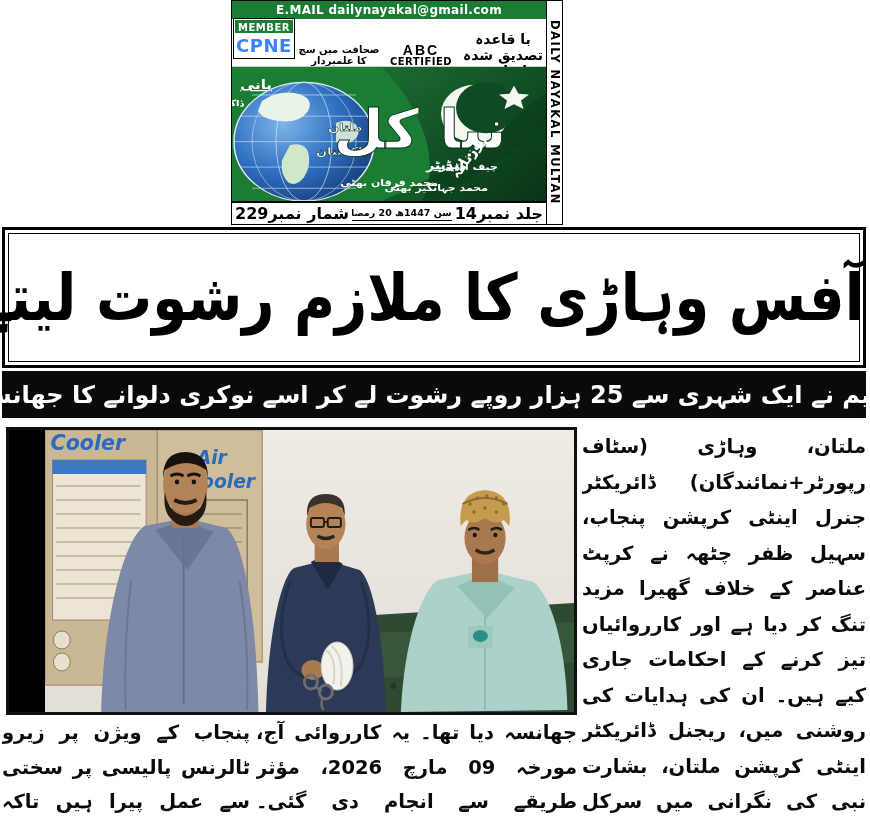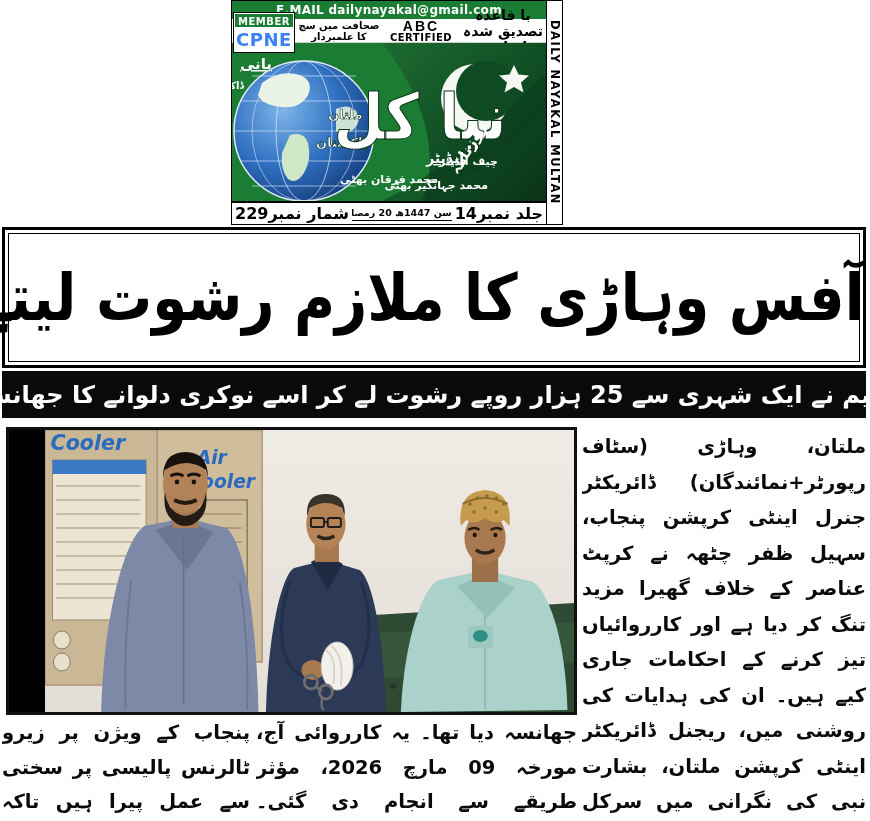--- a/index.html
+++ b/index.html
@@ -3,33 +3,33 @@
 <meta charset="utf-8">
 <style>
   * { margin:0; padding:0; box-sizing:border-box; }
   body { background:#d9d9d9; font-family:"DejaVu Sans", sans-serif; }
   .page { position:relative; width:870px; height:821px; background:#ffffff; overflow:hidden; margin:0 auto; }
 
   
   .masthead { position:absolute; left:231px; top:0; width:332px; height:225px; border:1px solid #000; background:#fff; display:flex; }
   .mh-main { width:314px; display:flex; flex-direction:column; position:relative; }
   .mh-email-bar { height:18px; background:#1b7c33; color:#fff; font-size:12px; font-weight:bold; display:flex; align-items:center; justify-content:center; letter-spacing:.3px; }
-  .mh-cert-strip { height:24px; background:#fff; display:flex; align-items:center; border-bottom:1px solid #cfcfcf; }
+  .mh-cert-strip { height:24px; background:#fff; display:flex; align-items:center; border-bottom:1px solid #cfcfcf;margin-top:24px; }
   .mh-member-spacer { width:64px; flex:none; }
   .mh-cert-left { flex:1; font-size:10px; font-weight:bold; text-align:center; direction:rtl; }
   .mh-abc { width:78px; flex:none; text-align:center; line-height:1; }
   .mh-abc .abc-big { font-family:Liberation Sans, sans-serif; font-size:14px; font-weight:bold; letter-spacing:2px; }
   .mh-abc .abc-small { font-size:10px; font-weight:bold; letter-spacing:.5px; }
   .mh-cert-right { flex:1; font-size:14px; font-weight:bold; text-align:center; direction:rtl; }
   .mh-logo { flex:1; position:relative; overflow:hidden; }
   .mh-logo svg { position:absolute; inset:0; width:100%; height:100%; }
   .mh-date { height:23px; background:#fff; border-top:2px solid #000; display:flex; align-items:center; direction:rtl; font-weight:bold; overflow:hidden; }
   .mh-volume, .mh-issue { flex:none; font-size:16px; padding:0 3px; white-space:nowrap; }
   .mh-dateline { flex:1; font-size:9.5px; white-space:nowrap; overflow:hidden; text-align:center; border-bottom:1px solid #000; line-height:1.4; }
-  .member-box { position:absolute; left:1px; top:11px; width:62px; height:41px; background:#fff; border:1px solid #000; z-index:6; text-align:center; }
+  .member-box { position:absolute; left:1px; top:17px; width:62px; height:41px; background:#fff; border:1px solid #000; z-index:6; text-align:center; }
   .member-box .member-top { background:#1b7c33; color:#fff; font-size:10px; font-weight:bold; height:15px; line-height:15px; letter-spacing:.5px; border:1px solid #fff; }
   .member-box .member-bottom { color:#3b82f6; font-size:18px; font-weight:bold; line-height:24px; letter-spacing:.5px; }
   .mh-side-strip { width:18px; border-left:1px solid #000; background:#fff; display:flex; align-items:center; justify-content:center; }
   .mh-side-text { writing-mode:vertical-rl; text-orientation:sideways; font-size:11.5px; font-weight:bold; letter-spacing:1.5px; color:#000; white-space:nowrap; }
 
   
   .headline-box { position:absolute; left:2px; top:227px; width:864px; height:141px; border:3px solid #000; background:#fff; padding:3px; }
   .headline-inner { width:100%; height:100%; border:1px solid #000; display:flex; align-items:center; justify-content:center; direction:rtl; }
   .headline-text { font-size:56px; font-weight:bold; color:#000; white-space:nowrap; line-height:1; transform:scaleY(1.15); }
 

